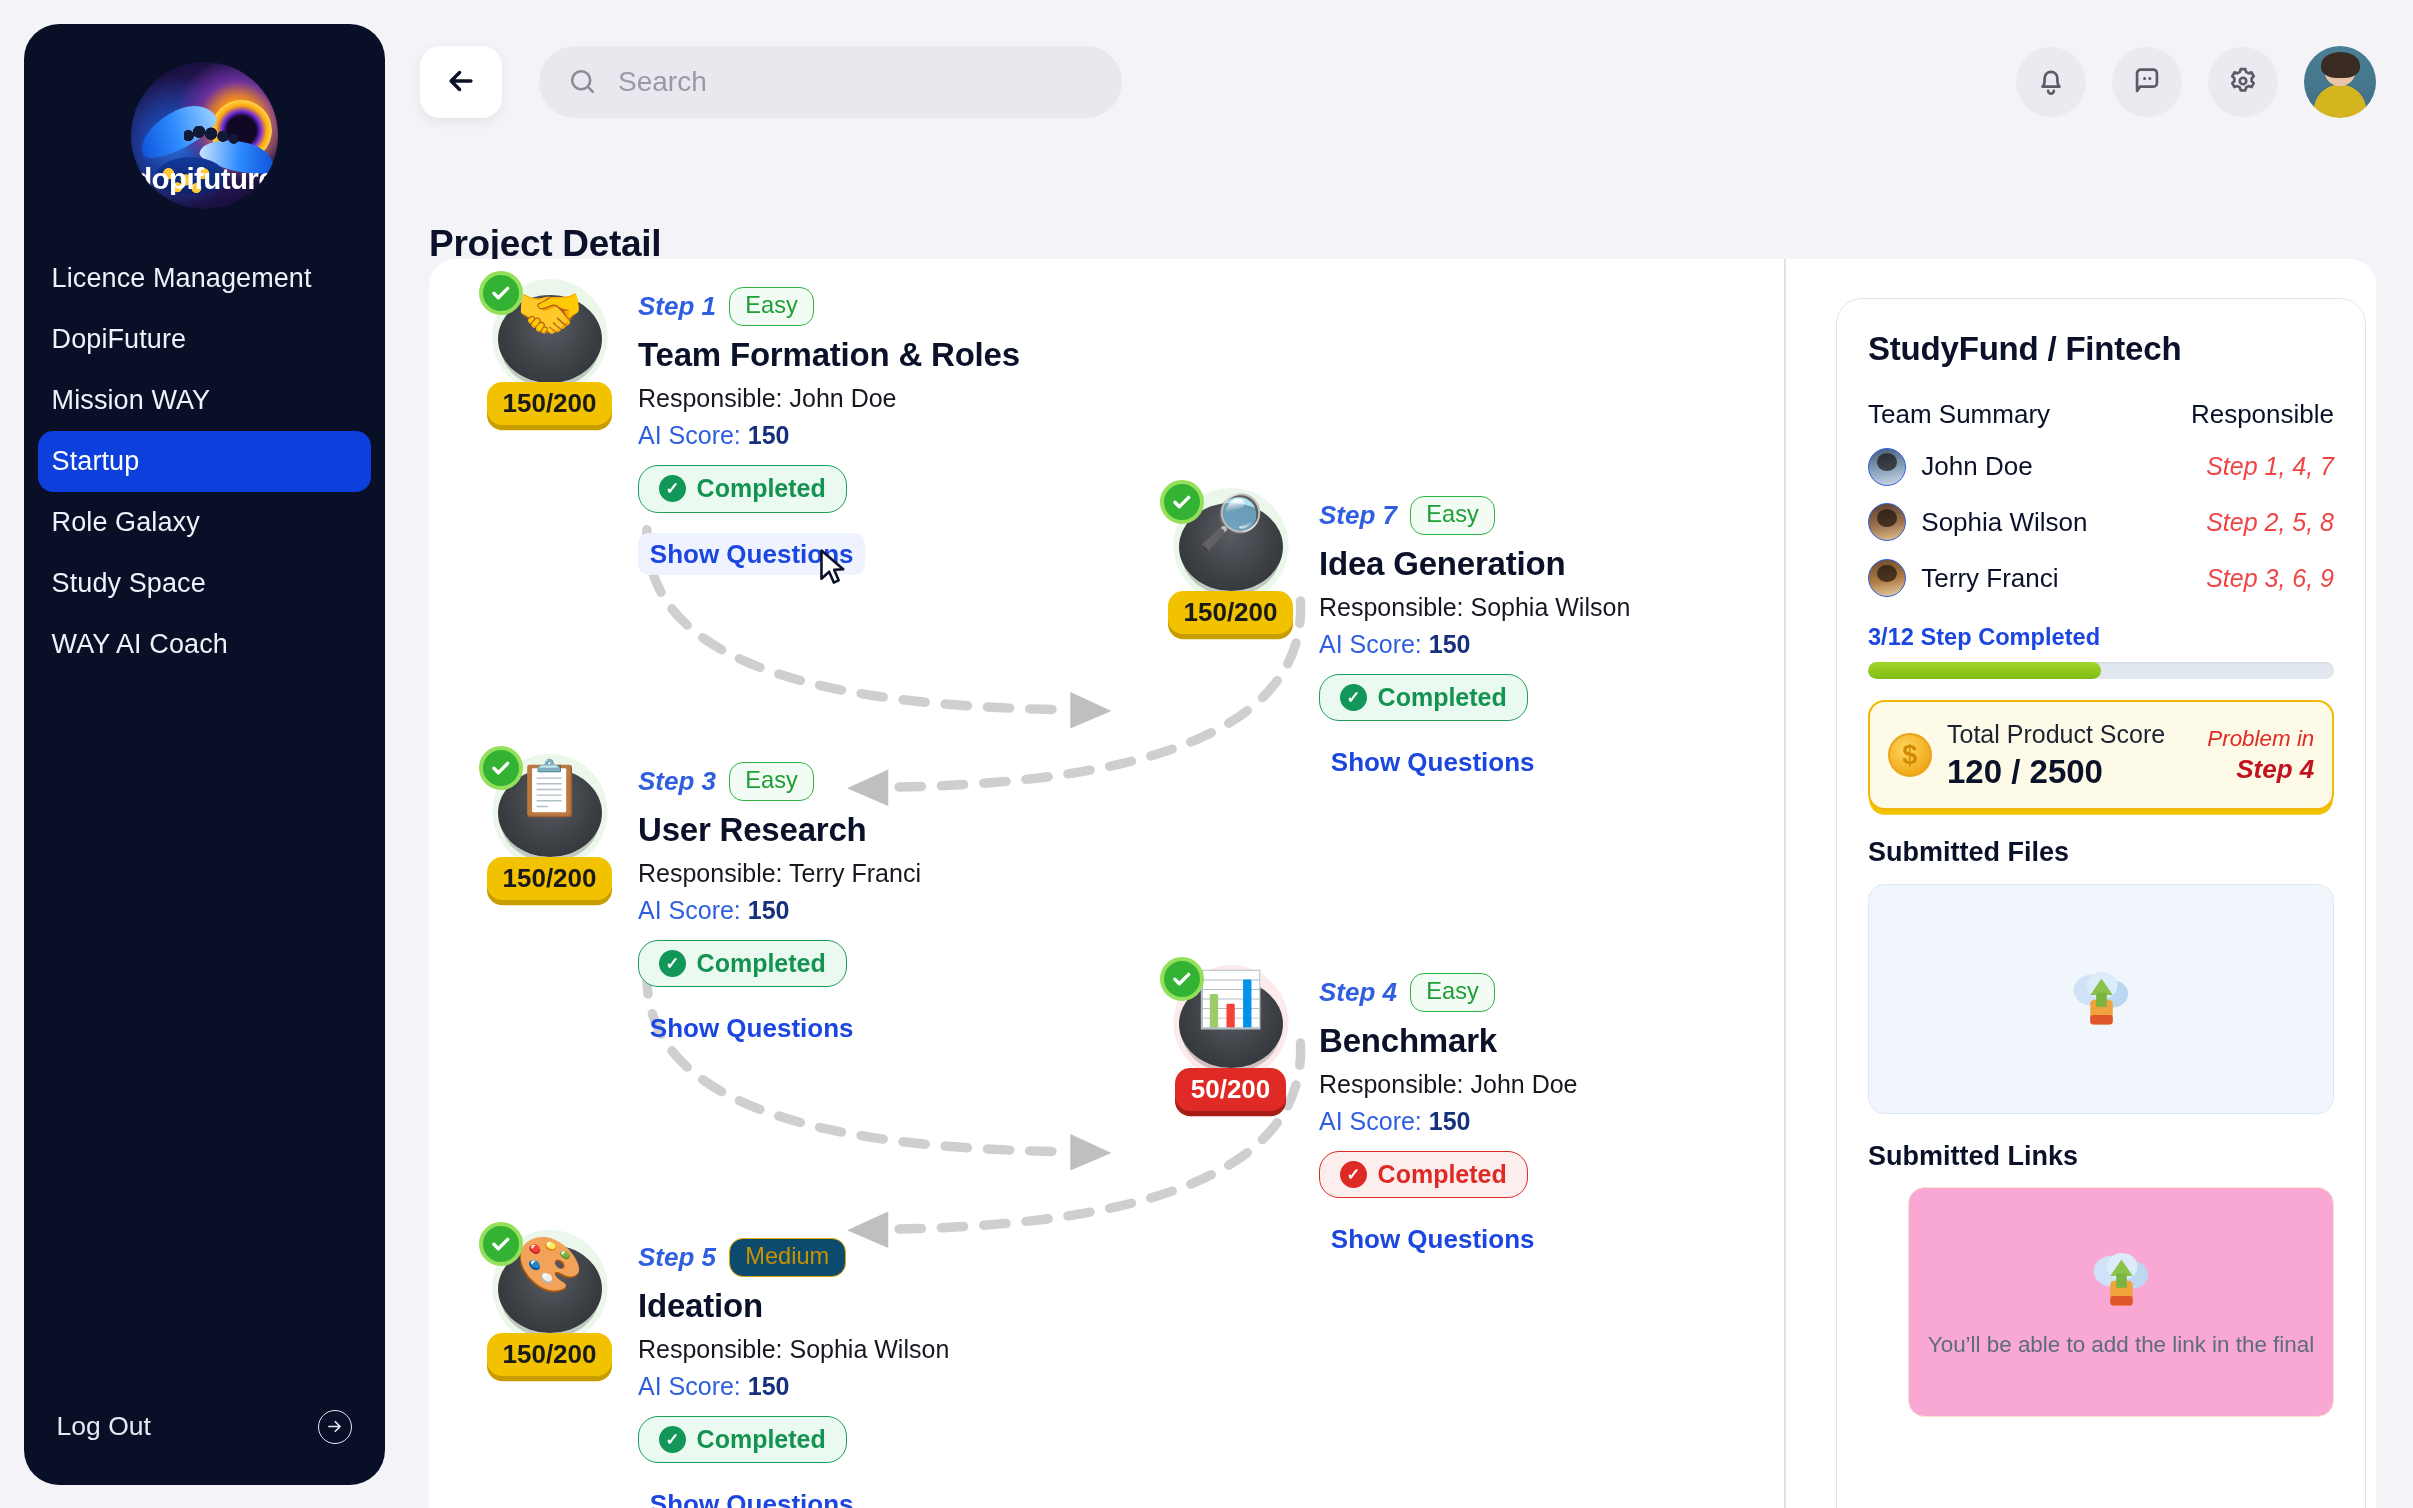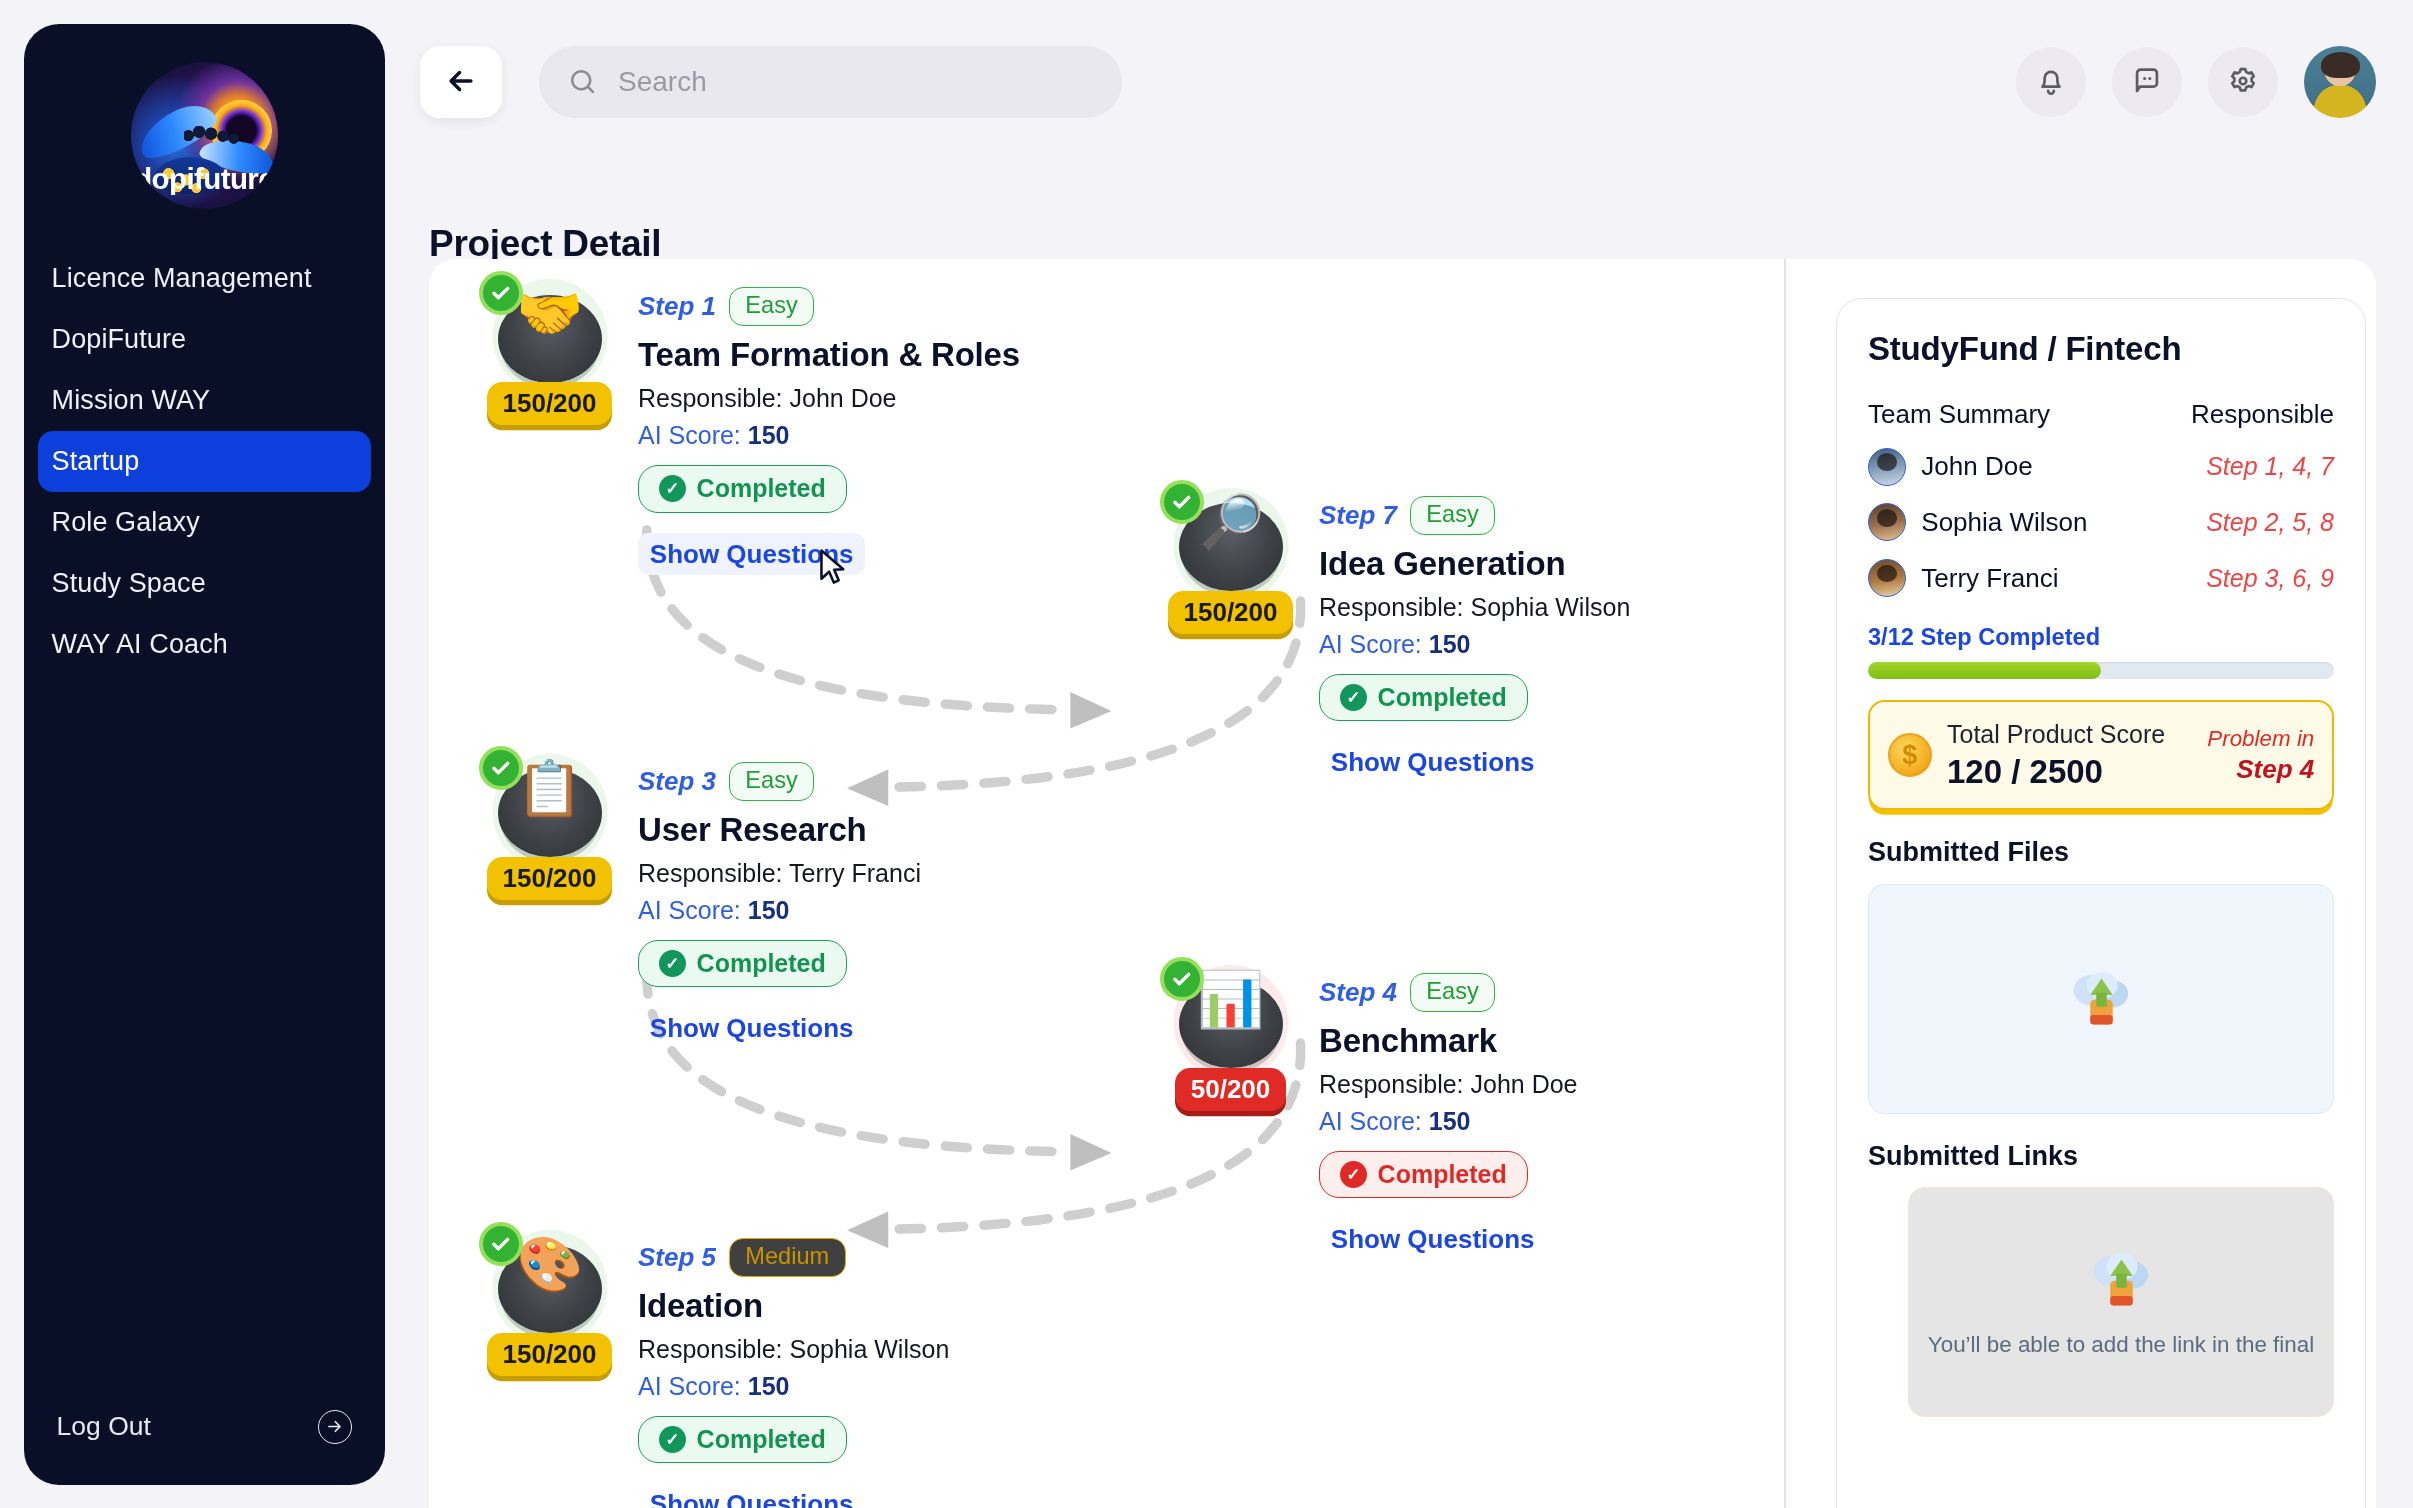--- a/index.html
+++ b/index.html
@@ -284,21 +284,21 @@
     font-size: 26px; font-style: italic; font-weight: 700;
     color: #2f5fe0;
   }
   .chip {
     padding: 4.1px 15.3px 5.3px;
     border-radius: 14px;
     font-size: 23.6px;
     line-height: 1.15;
   }
   .chip.easy { border: 1.8px solid #2fb344; color: #1e9e34; background: #f3fcf4; }
-  .chip.medium { border: 1.8px solid #e0a800; color: #c99200; background: #404040; }
+  .chip.medium { border: 1.8px solid #e0a800; color: #c99200; background: #0c4a6e; }
   .step-title {
     margin-top: 10.6px;
     font-size: 33px; font-weight: 700; color: #0a1129;
     letter-spacing: -0.2px;
   }
   .step-resp {
     margin-top: 9.4px;
     font-size: 25px; color: #15181f;
   }
   .step-score {
@@ -437,21 +437,21 @@
   .sec-title { margin-top: 27px; font-size: 27px; font-weight: 700; color: #0a1129; }
   .drop-box {
     margin-top: 15.3px;
     border-radius: 16.5px;
     height: 230px;
     display: flex; flex-direction: column;
     align-items: center; justify-content: center;
     text-align: center;
   }
   .drop-box.blue { background: #f1f6fd; border: 1.8px solid #dbe7f8; }
-  .drop-box.orange { background: #e5e5e5; border: 1.8px solid #f6e3d2; margin-left: 40px; }
+  .drop-box.orange { background: #f9a8d4; border: 1.8px solid #f6e3d2; margin-left: 40px; }
   .cloud-ico { width: 77px; height: 71px; position: relative; }
   .drop-text {
     margin-top: 15.3px;
     font-size: 22.4px; color: #5b6b80; line-height: 1.35;
   }
 </style>
 </head>
 <body>
 
 <div class="app">

